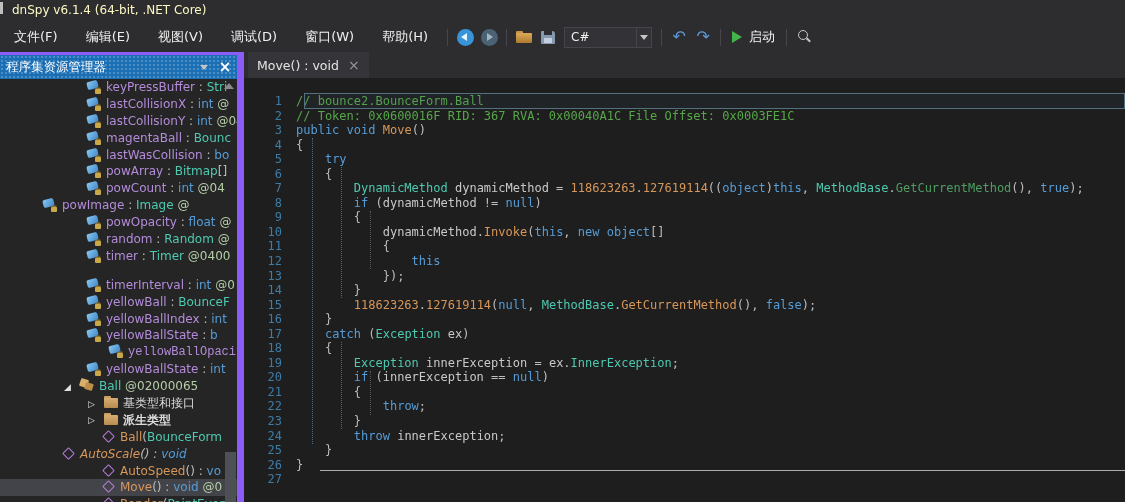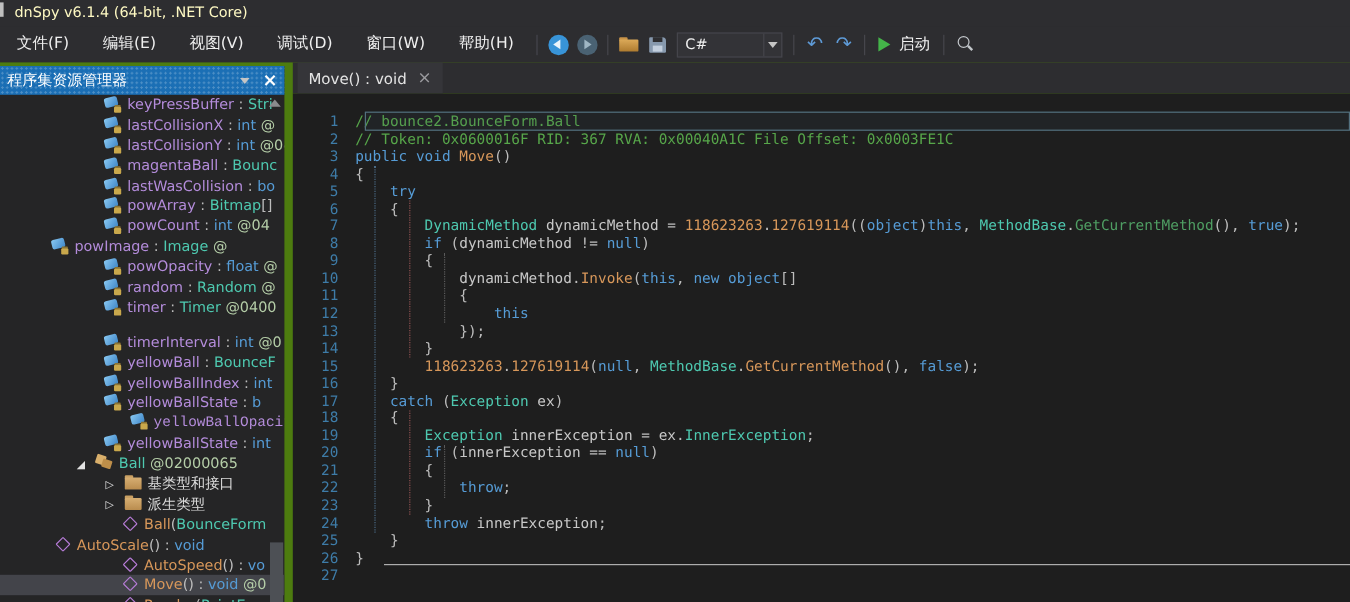--- a/index.html
+++ b/index.html
@@ -37,21 +37,21 @@
   .combo .dd  { width:15px; height:100%; border-left:1px solid #45454B; display:flex; align-items:center; justify-content:center; }
   .tri-down { width:0; height:0; border-left:4px solid transparent; border-right:4px solid transparent; border-top:5px solid #C5C5C5; }
   .uarrow { font-size:16px; color:#5E9AD6; line-height:16px; }
   .play { width:0; height:0; border-top:6px solid transparent; border-bottom:6px solid transparent; border-left:10px solid #44B449; margin-right:7px; }
   .start-label { color:#F1F1F1; font-size:13px; }
   .mag { position:relative; width:16px; height:16px; }
   .mag::before { content:""; position:absolute; left:2px; top:1px; width:8px; height:8px; border:1.6px solid #C3C7CB; border-radius:50%; }
   .mag::after  { content:""; position:absolute; left:10px; top:10px; width:5px; height:1.8px; background:#C3C7CB; transform:rotate(45deg); }
 
   
-  .main { position:absolute; left:0; top:52px; right:0; bottom:0; background:#4d7c0f; }
+  .main { position:absolute; left:0; top:52px; right:0; bottom:0; background:#8b5cf6; }
 
   
   .sidebar { position:absolute; left:0; top:3px; width:237px; bottom:0; background:#252526; }
   .side-header { position:absolute; left:0; top:0; right:0; height:24px; background:#1B6FB5;
                  background-image:radial-gradient(rgba(255,255,255,.22) 1px, transparent 1.1px);
                  background-size:4px 4px; display:flex; align-items:center; }
   .side-header .ptitle { color:#FFFFFF; font-size:12.5px; padding-left:6px; flex:1;
                          text-shadow:0 0 3px #1B6FB5, 0 0 3px #1B6FB5; white-space:nowrap; }
   .hdr-btn { width:18px; height:18px; display:flex; align-items:center; justify-content:center; margin-right:3px; }
   .hdr-x { color:#FFFFFF; font-size:15px; line-height:15px; font-weight:bold; }
@@ -187,23 +187,23 @@
           <div class="trow" style="padding-left: 86px;"><span class="tico field"></span><span><span class="tok tok-n">random</span><span class="tok tok-p"> : </span><span class="tok tok-t">Random</span><span class="tok tok-p"> </span><span class="tok tok-a">@</span></span></div>
           <div class="trow" style="padding-left: 86px;"><span class="tico field"></span><span><span class="tok tok-n">timer</span><span class="tok tok-p"> : </span><span class="tok tok-t">Timer</span><span class="tok tok-p"> </span><span class="tok tok-a">@0400</span></span></div>
           <div class="trow" style="padding-left: 86px; margin-top: 12px;"><span class="tico field"></span><span><span class="tok tok-n">timerInterval</span><span class="tok tok-p"> : </span><span class="tok tok-k">int</span><span class="tok tok-p"> </span><span class="tok tok-a">@0</span></span></div>
           <div class="trow" style="padding-left: 86px;"><span class="tico field"></span><span><span class="tok tok-n">yellowBall</span><span class="tok tok-p"> : </span><span class="tok tok-t">BounceF</span></span></div>
           <div class="trow" style="padding-left: 86px;"><span class="tico field"></span><span><span class="tok tok-n">yellowBallIndex</span><span class="tok tok-p"> : </span><span class="tok tok-k">int</span></span></div>
           <div class="trow" style="padding-left: 86px;"><span class="tico field"></span><span><span class="tok tok-n">yellowBallState</span><span class="tok tok-p"> : </span><span class="tok tok-k">b</span></span></div>
           <div class="trow" style="padding-left: 108px; font-family: Liberation Mono, monospace;"><span class="tico field"></span><span><span class="tok tok-n">yellowBallOpacity</span><span class="tok tok-p"> : </span><span class="tok tok-k">f</span></span></div>
           <div class="trow" style="padding-left: 86px;"><span class="tico field"></span><span><span class="tok tok-n">yellowBallState</span><span class="tok tok-p"> : </span><span class="tok tok-k">int</span></span></div>
           <div class="trow" style="padding-left: 64px;"><span class="exp">◢</span><span class="tico cls"></span><span><span class="tok tok-t">Ball</span><span class="tok tok-p"> </span><span class="tok tok-a">@02000065</span></span></div>
           <div class="trow" style="padding-left: 88px;"><span class="exp">▷</span><span class="tico folder"></span><span><span class="tok tok-w">基类型和接口</span></span></div>
-          <div class="trow" style="padding-left: 88px;"><span class="exp">▷</span><span class="tico folder"></span><span><span class="tok tok-w">派生类型</span></span></div>
+          <div class="trow" style="padding-left: 88px; font-weight: bold;"><span class="exp">▷</span><span class="tico folder"></span><span><span class="tok tok-w">派生类型</span></span></div>
           <div class="trow" style="padding-left: 100px;"><span class="tico method"></span><span><span class="tok tok-m">Ball</span><span class="tok tok-p">(</span><span class="tok tok-t">BounceForm</span></span></div>
-          <div class="trow" style="padding-left: 44px;"><span class="tico method"></span><span><span class="tok tok-m">AutoScale</span><span class="tok tok-p">() : </span><span class="tok tok-k">void</span></span></div>
+          <div class="trow" style="padding-left: 60px; font-style: italic;"><span class="tico method"></span><span><span class="tok tok-m">AutoScale</span><span class="tok tok-p">() : </span><span class="tok tok-k">void</span></span></div>
           <div class="trow" style="padding-left: 100px;"><span class="tico method"></span><span><span class="tok tok-m">AutoSpeed</span><span class="tok tok-p">() : </span><span class="tok tok-k">vo</span></span></div>
           <div class="trow sel" style="padding-left: 100px;"><span class="tico method"></span><span><span class="tok tok-m">Move</span><span class="tok tok-p">() : </span><span class="tok tok-k">void</span><span class="tok tok-p"> </span><span class="tok tok-a">@0</span></span></div>
           <div class="trow" style="padding-left: 100px;"><span class="tico method"></span><span><span class="tok tok-m">Render</span><span class="tok tok-p">(</span><span class="tok tok-t">PaintEven</span></span></div>
         </div>
       <div class="side-scroll-up"></div>
       <div class="side-thumb"></div>
     </div>
 
     <div class="tabstrip">
       <div class="tab">

